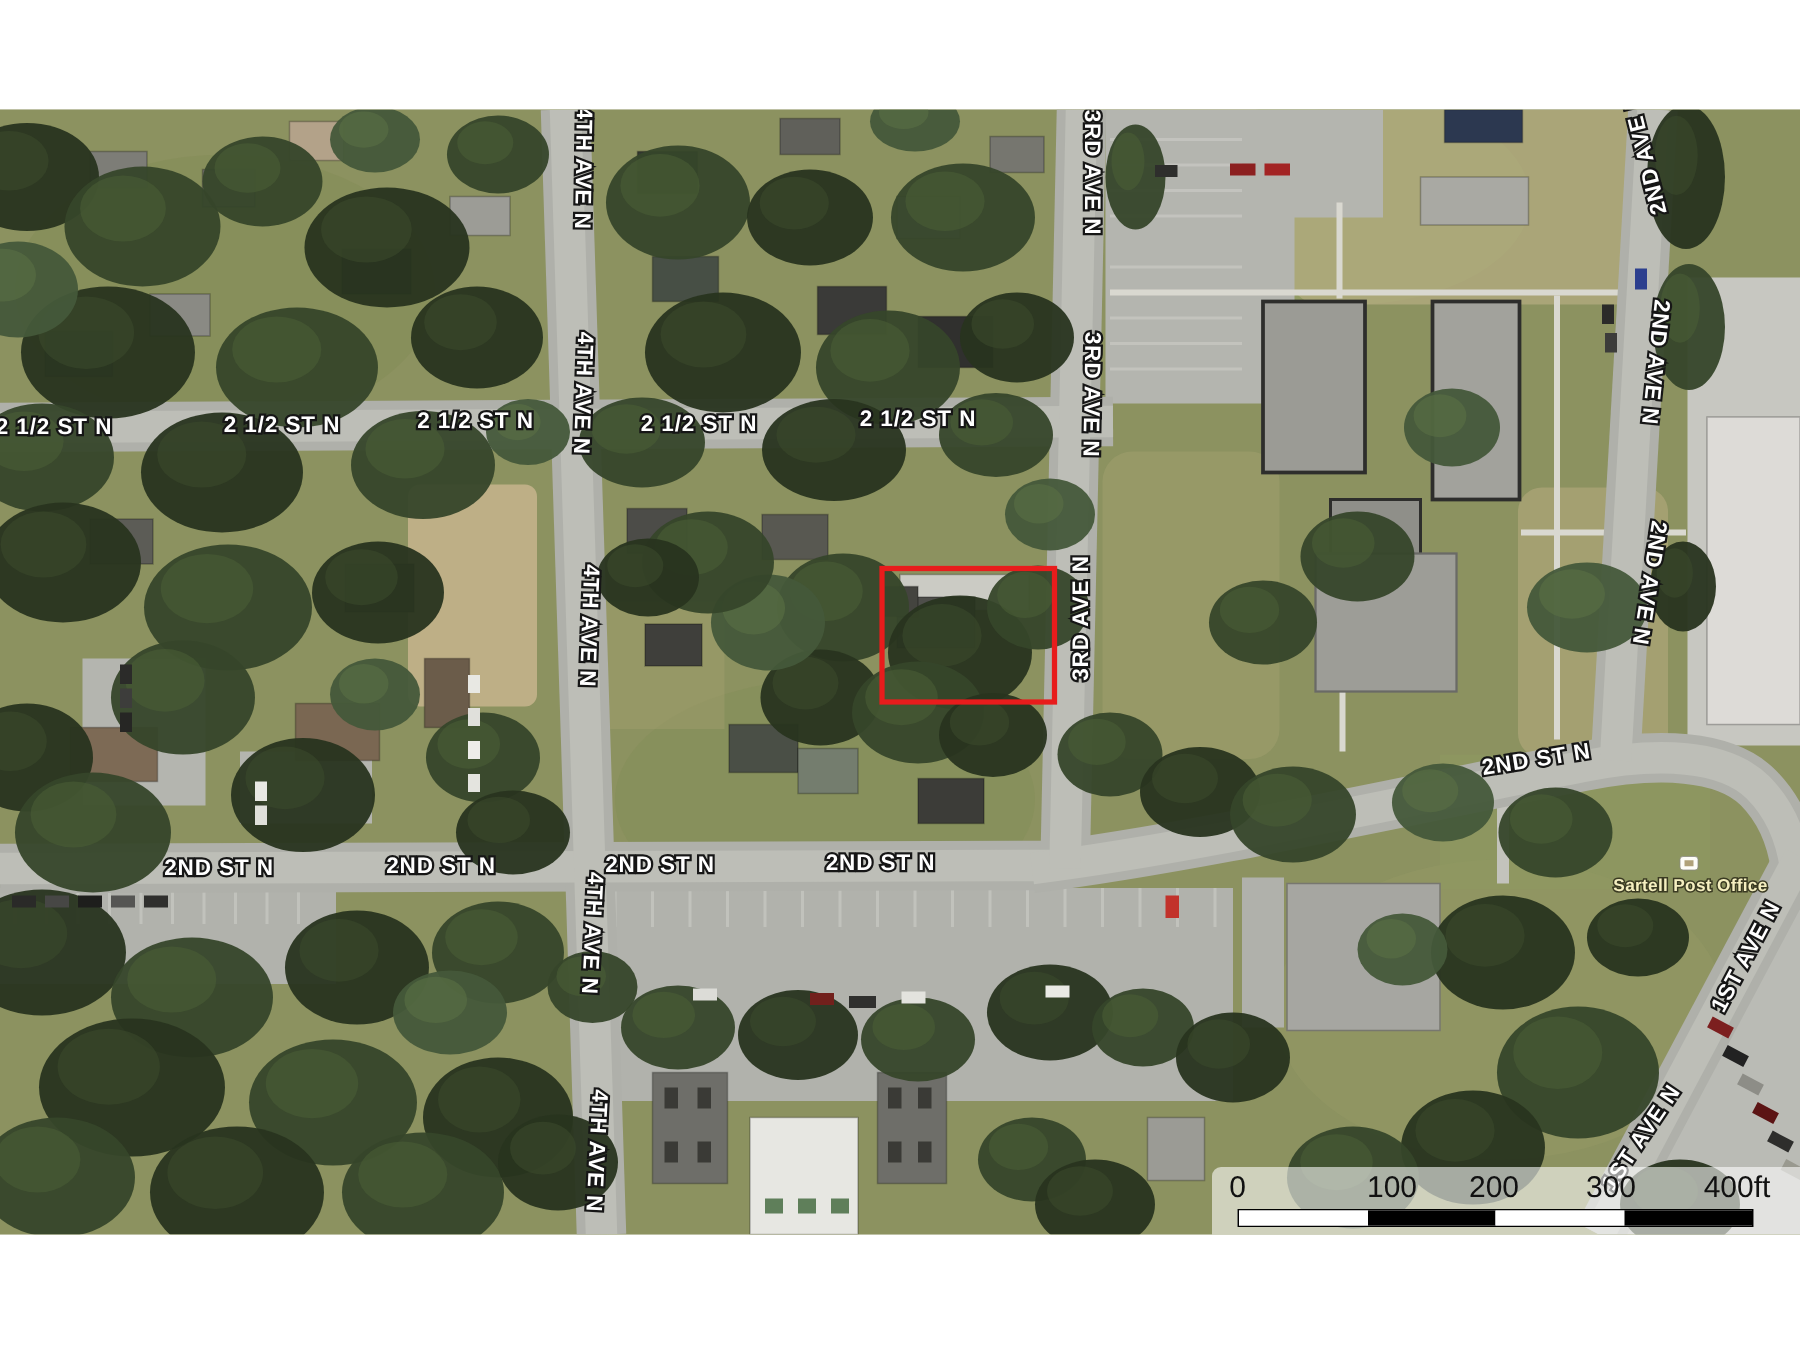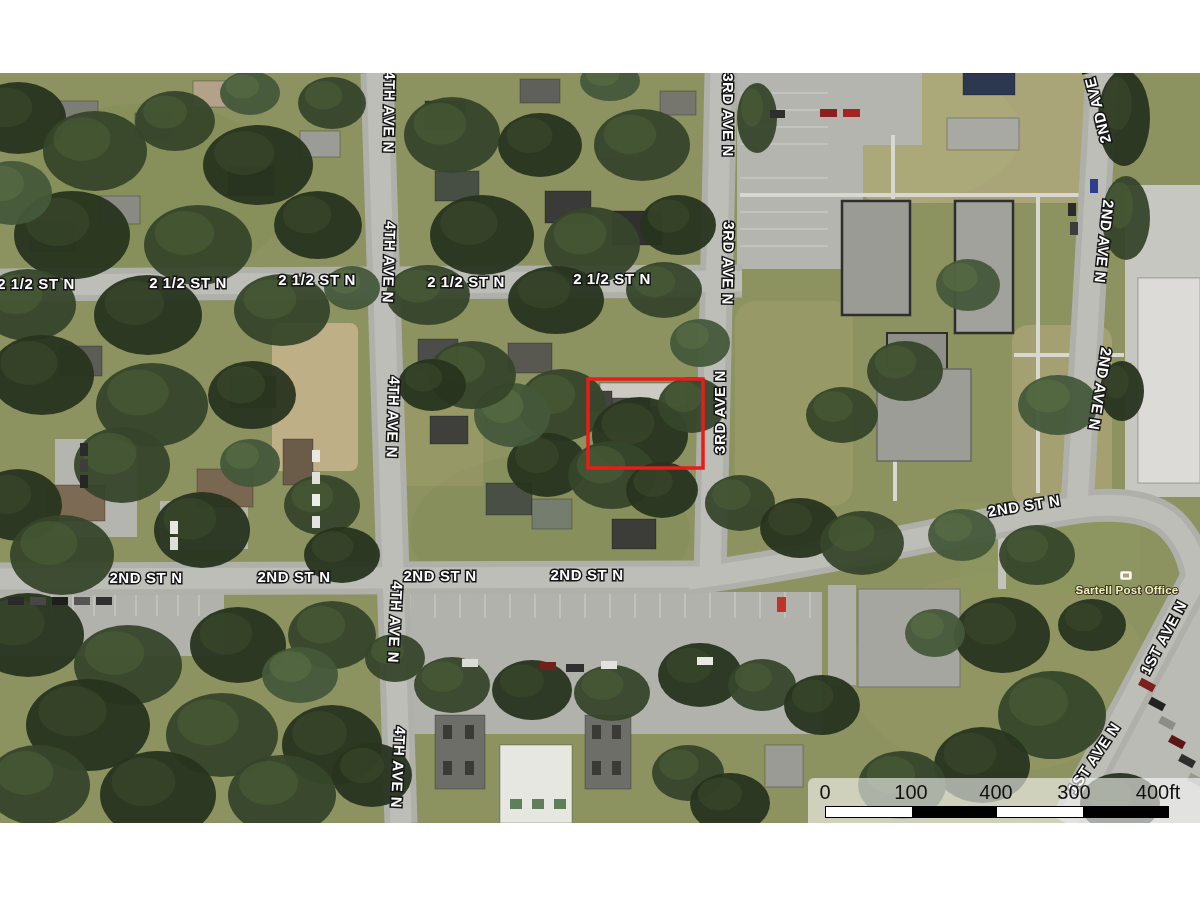--- a/index.html
+++ b/index.html
@@ -426,22 +426,22 @@
     <text class="lbl" transform="translate(1099,168) rotate(96)">2ND AVE N</text>
     <text class="lbl" transform="translate(1095,315) rotate(99)">2ND AVE N</text>
     <text class="lbl" transform="translate(1168,567) rotate(-62)">1ST AVE N</text>
     <text class="lbl" transform="translate(1098,688) rotate(-56)">1ST AVE N</text>
   </g>
 </svg>
 </div>
 
 <div class="scalebar">
   <span class="tick" style="left:17px">0</span>
-  <span class="tick" style="left:103px">100</span>
-  <span class="tick" style="left:188px">400</span>
+  <span class="tick" style="left:120px">100</span>
+  <span class="tick" style="left:188px">200</span>
   <span class="tick" style="left:266px">300</span>
   <span class="tick" style="left:350px">400ft</span>
   <div class="bar">
     <i class="seg w"></i>
       <i class="seg b"></i>
       <i class="seg w"></i>
       <i class="seg b"></i>
   </div>
 </div>
 

